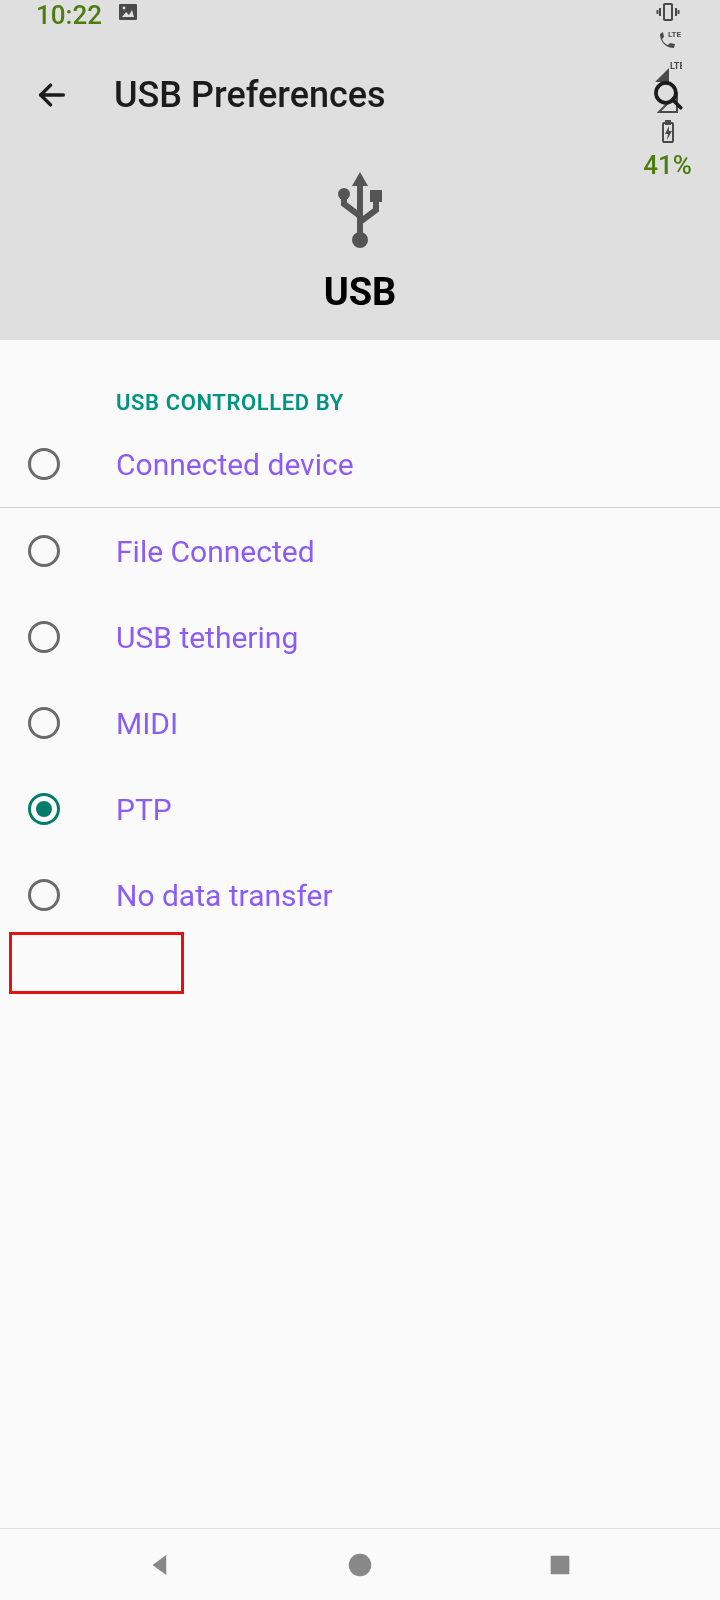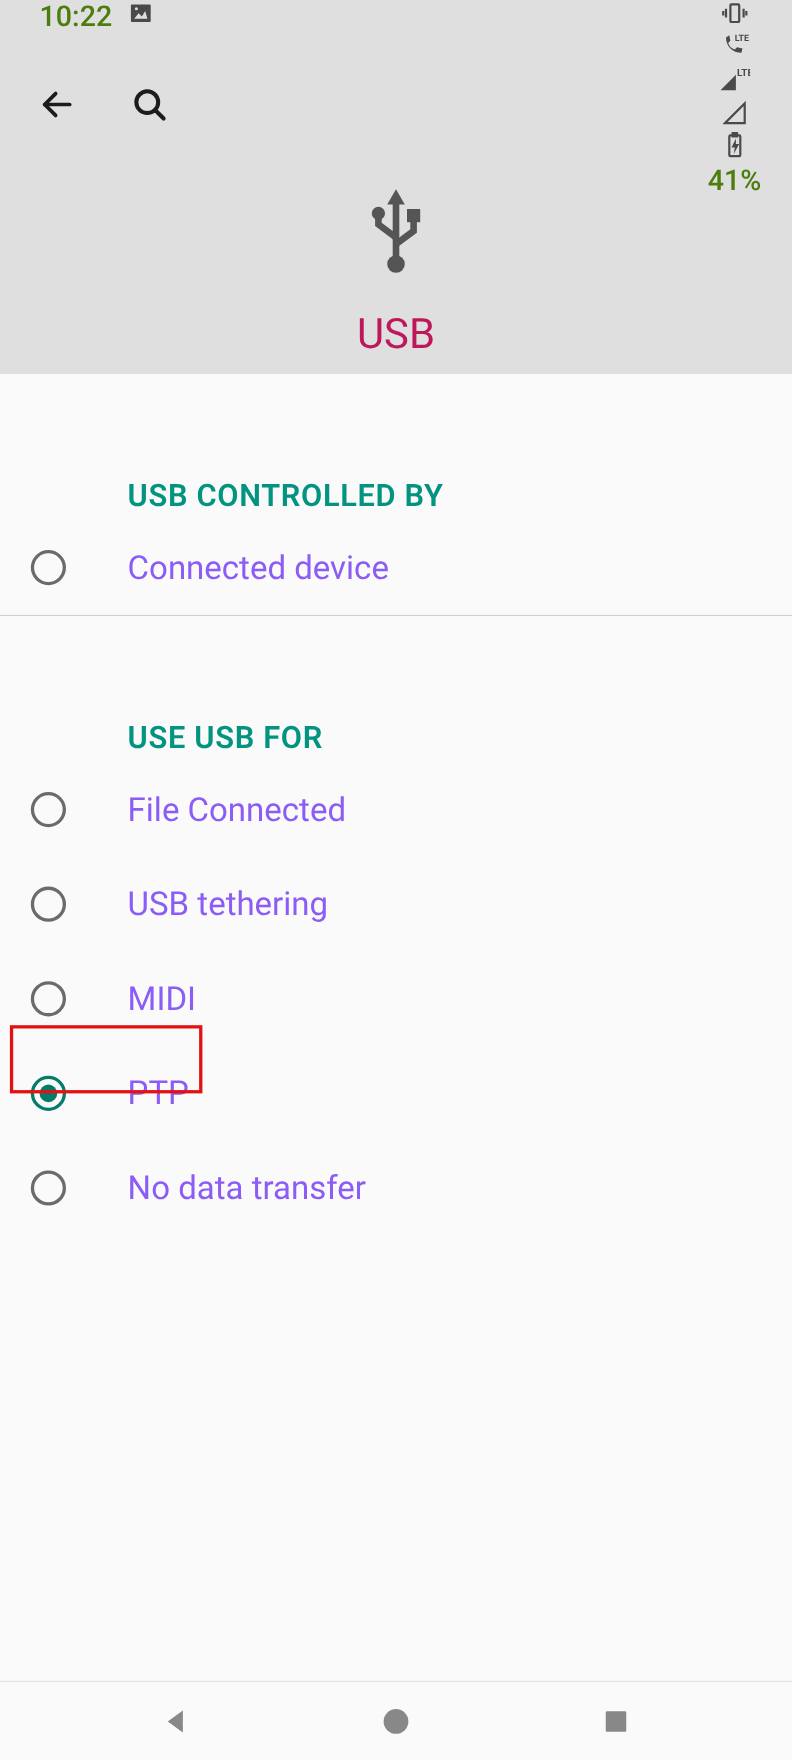--- a/index.html
+++ b/index.html
@@ -49,34 +49,33 @@
     background: #dfdfdf;
     display: flex;
     flex-direction: column;
     align-items: center;
     justify-content: flex-start;
     padding: 30px 0 26px 0;
     height: 200px;
   }
   .hero-title {
     font-size: 38px;
-    font-weight: 400;
-    color: #be185d;
-    margin-top: 28px;
+    font-weight: 700;
+    color: #000000;
+    margin-top: 16px;
   }
 
   
   .content { background: #fafafa; }
   .section-header {
-    font-size: 28px;
+    font-size: 22px;
     font-weight: 600;
     color: #029480;
     letter-spacing: 0.6px;
     padding: 50px 0 6px 116px;
-    margin-top: 44px;
   }
   .radio-row {
     display: flex;
     align-items: center;
     height: 86px;
     cursor: pointer;
   }
   .radio-outer {
     width: 32px; height: 32px;
     border-radius: 50%;
@@ -176,20 +175,21 @@
   </div>
 </div>
 
 <div class="app-bar">
   <div class="icon-btn">
     <svg width="34" height="34" viewBox="0 0 24 24" fill="none" stroke="#1c1c1c" stroke-width="2.4" stroke-linecap="round" stroke-linejoin="round">
         <line x1="20" y1="12" x2="4" y2="12"></line>
         <polyline points="11,5 4,12 11,19"></polyline>
       </svg>
   </div>
+  <div class="app-bar-title">USB Preferences</div>
   <div class="icon-btn">
     <svg width="34" height="34" viewBox="0 0 24 24" fill="none" stroke="#1c1c1c" stroke-width="2.6" stroke-linecap="round">
         <circle cx="10.5" cy="10.5" r="7"></circle>
         <line x1="21" y1="21" x2="15.5" y2="15.5"></line>
       </svg>
   </div>
 </div>
 
 <div class="hero">
   <span>
@@ -211,21 +211,20 @@
   <div class="section-header">USB CONTROLLED BY</div>
 
   <div class="radio-row">
     <div class="radio-outer"></div>
     <div class="radio-label">Connected device</div>
   </div>
 
 
   <div class="divider"></div>
 
-  <div class="section-header">USE USB FOR</div>
 
   <div class="radio-row">
     <div class="radio-outer"></div>
     <div class="radio-label">File Connected</div>
   </div>
   <div class="radio-row">
     <div class="radio-outer"></div>
     <div class="radio-label">USB tethering</div>
   </div>
   <div class="radio-row">

